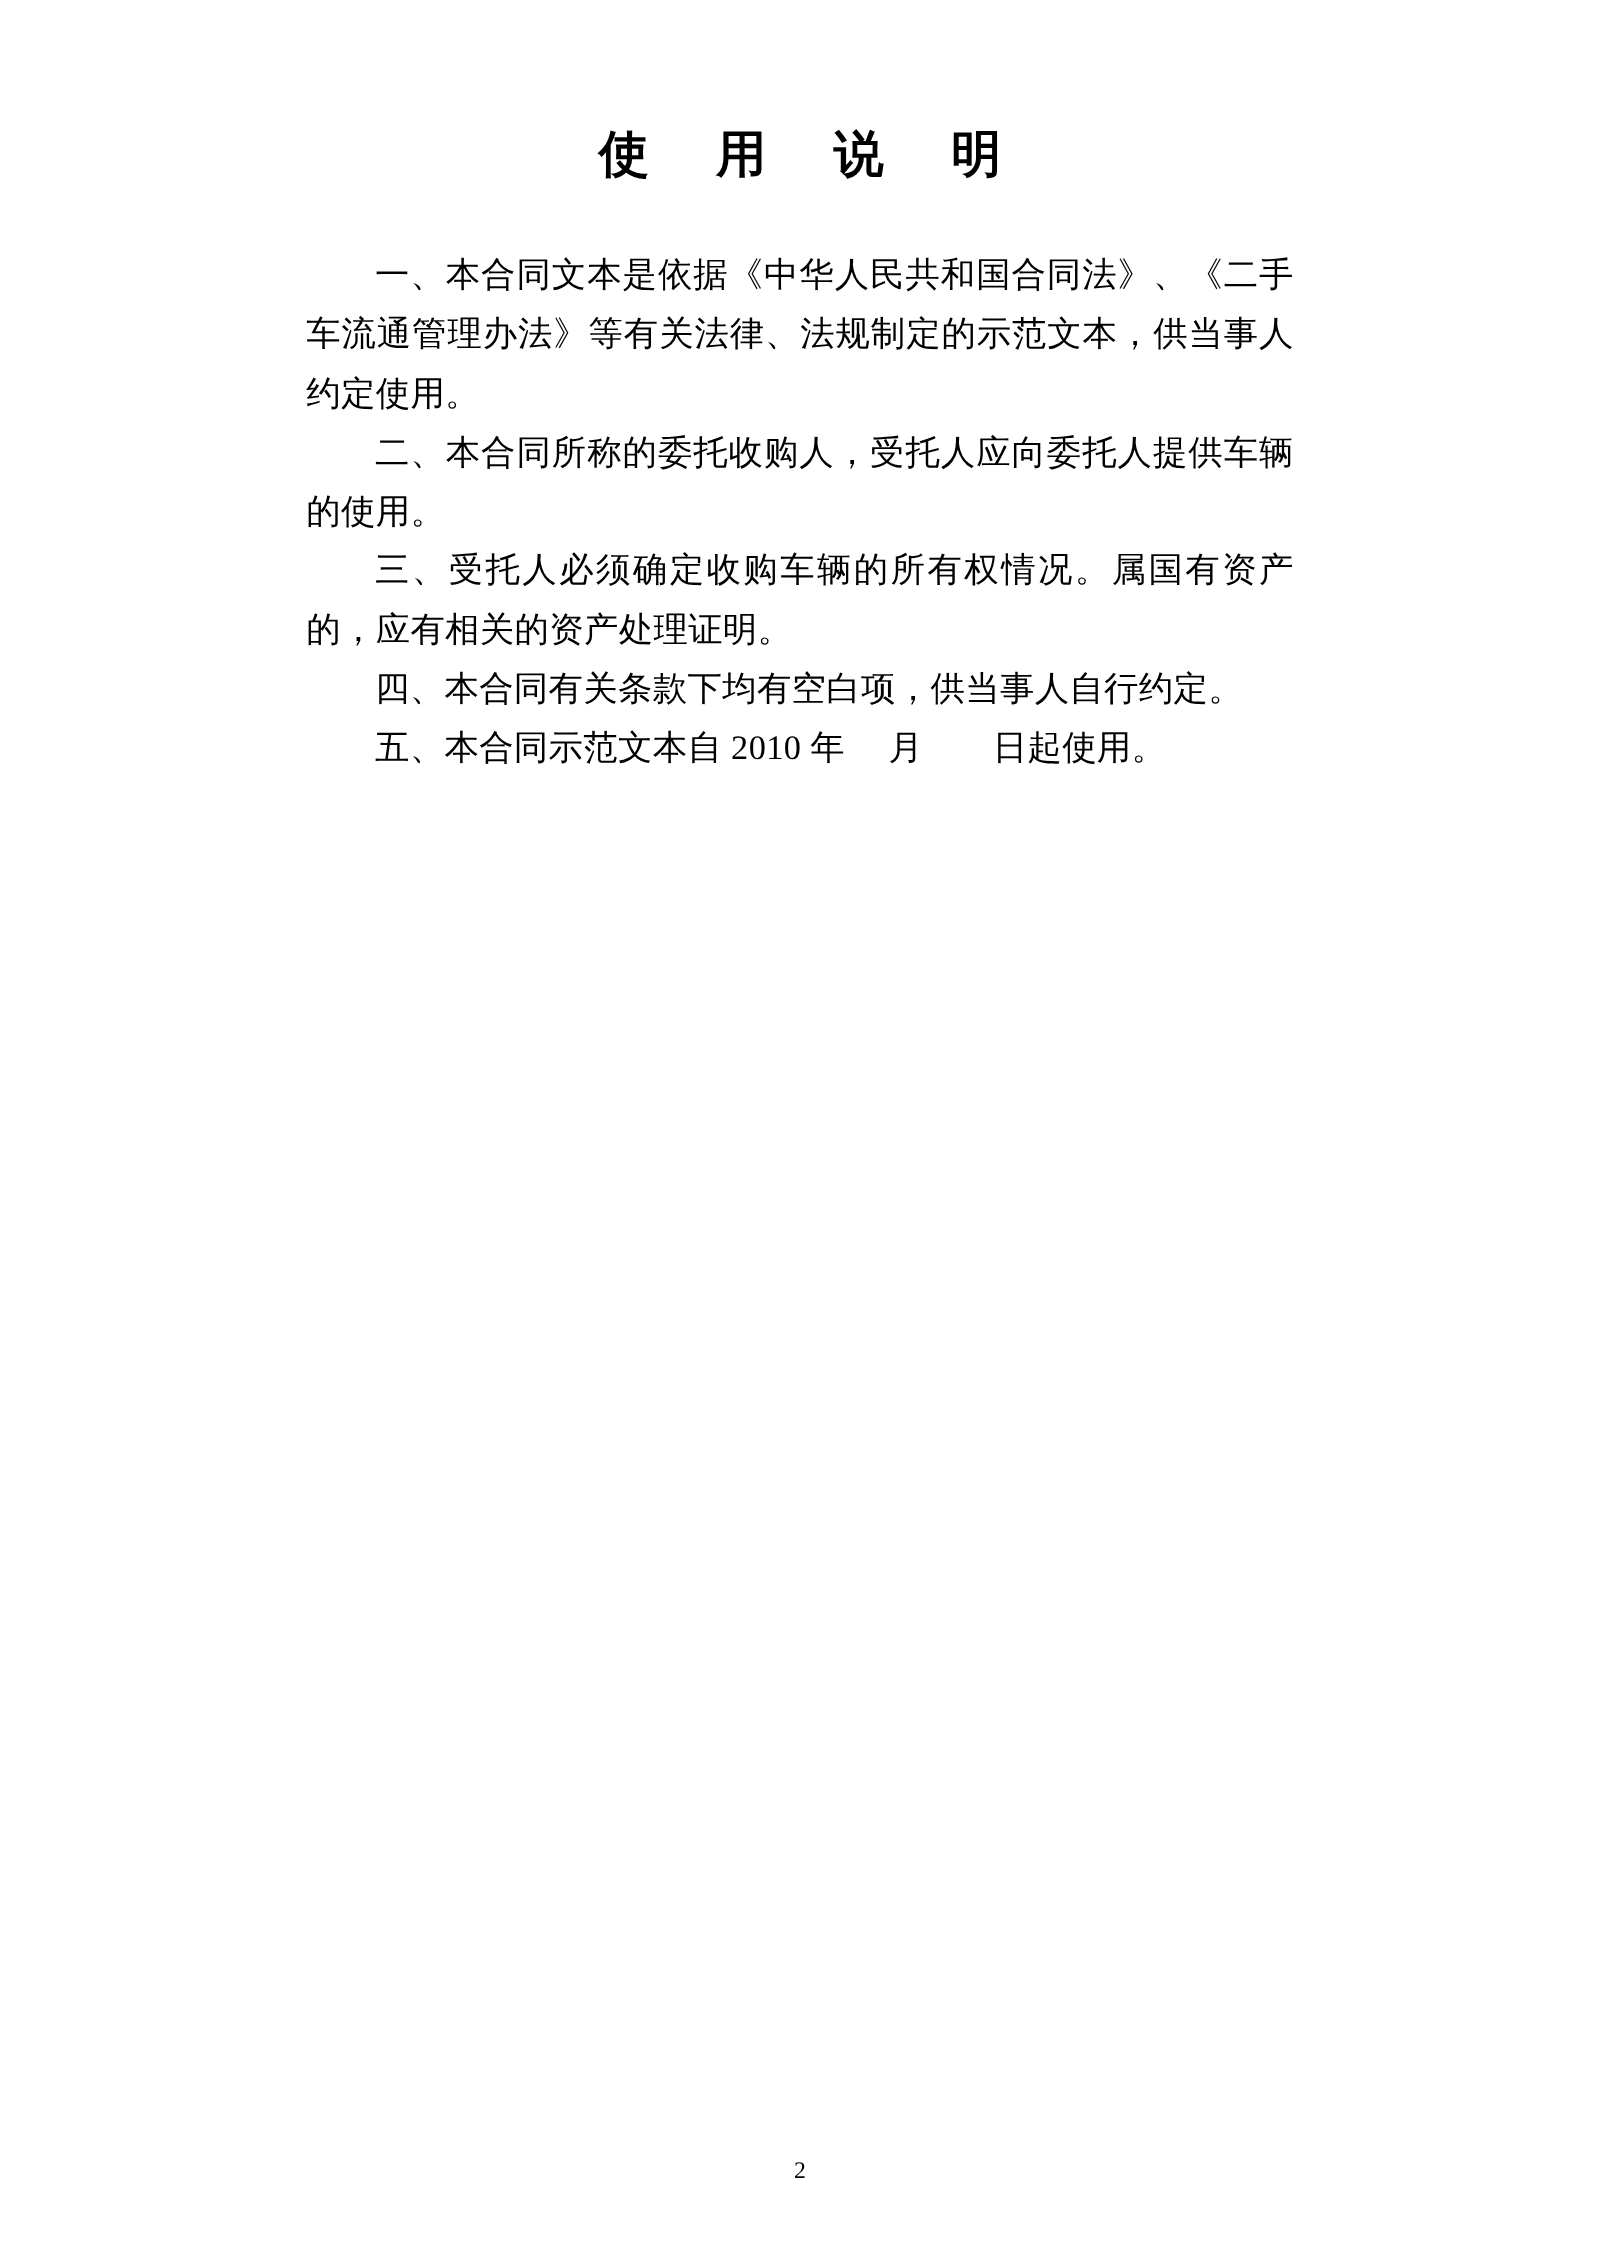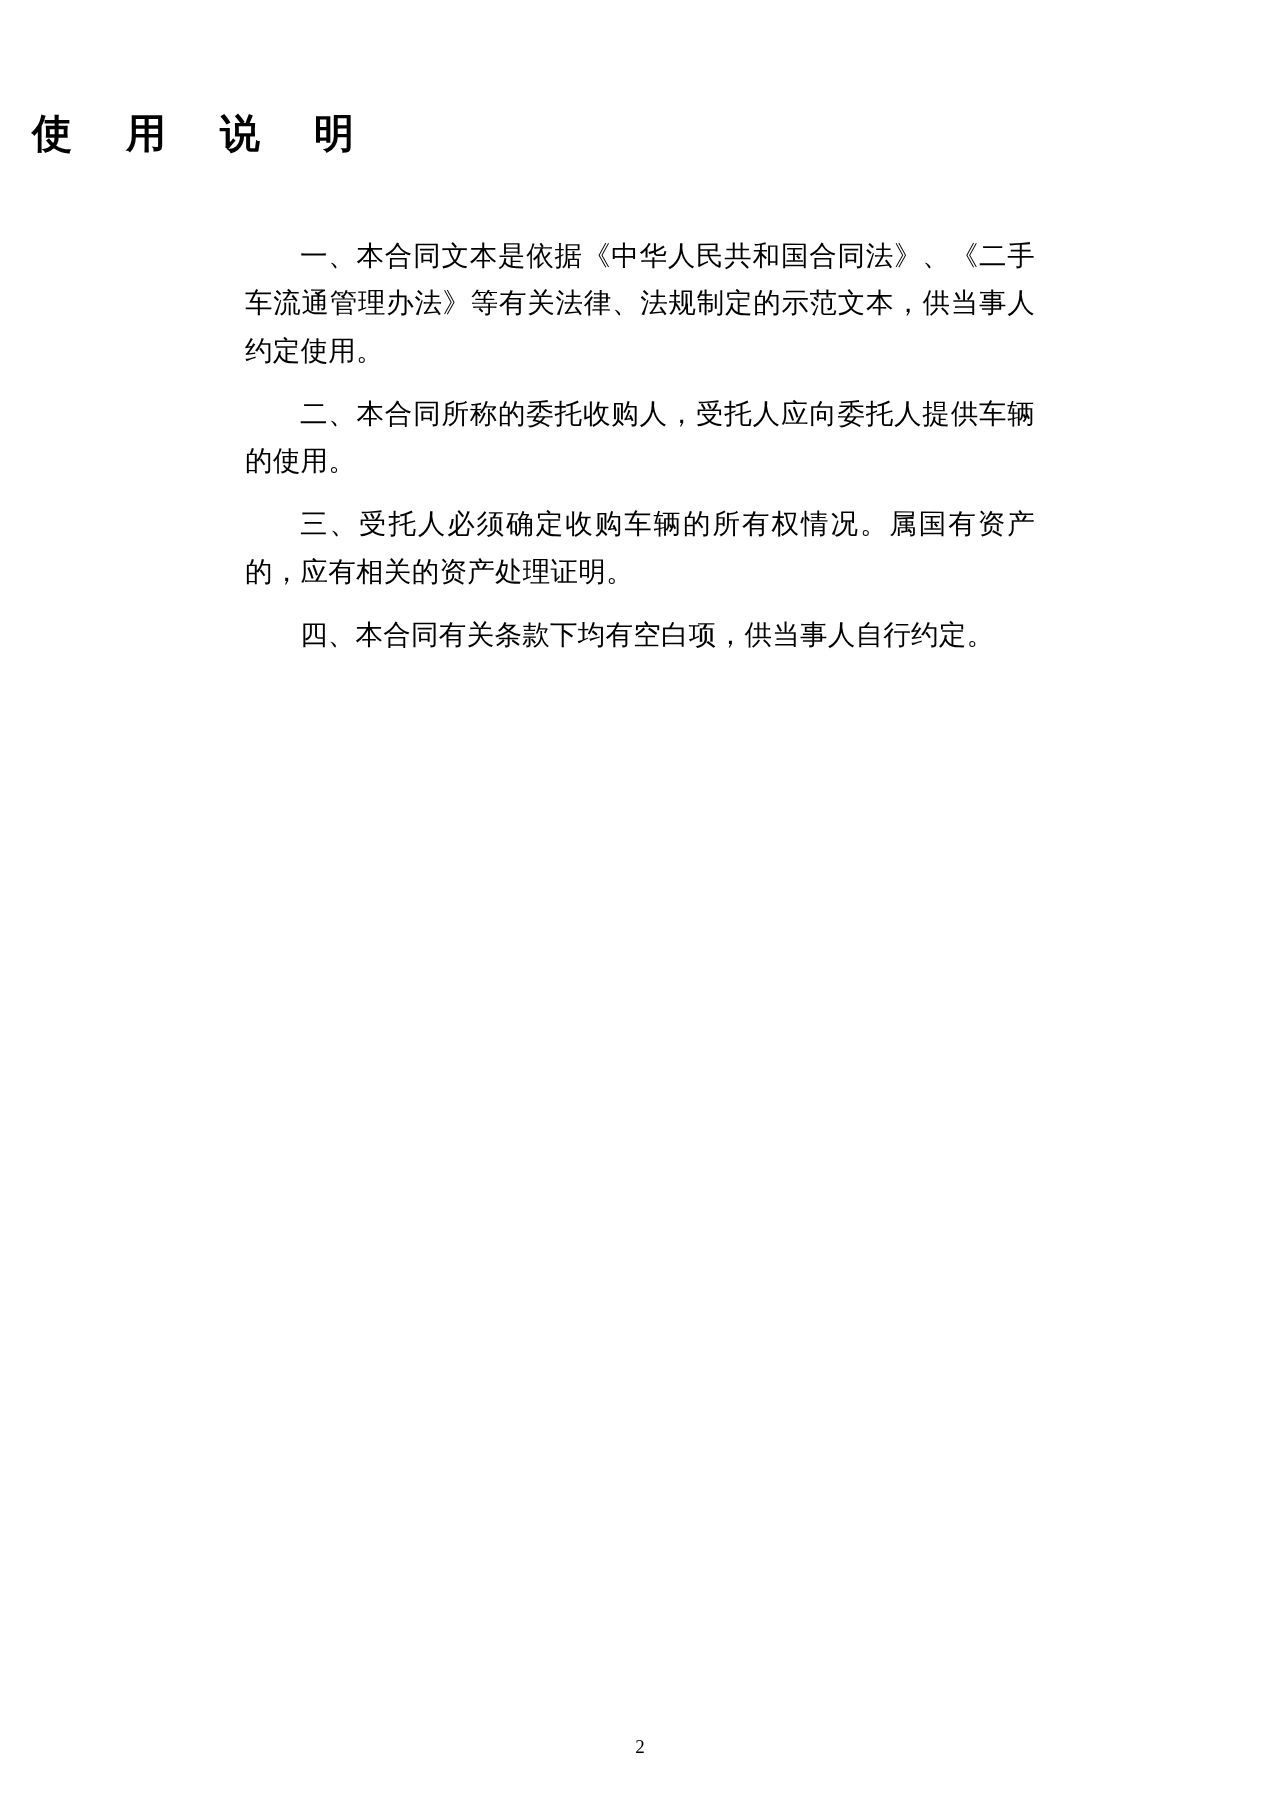--- a/index.html
+++ b/index.html
@@ -16,37 +16,38 @@
     overflow: hidden;
   }
   .page {
     position: relative;
     width: 1280px;
     height: 1810px;
     box-sizing: border-box;
     padding: 0;
   }
   .doc-title {
+    text-align: center;
     font-size: 40px;
     font-weight: 700;
     letter-spacing: 0.55em;
     text-indent: 0.55em;
-    margin: 10px;
+    margin: 0;
     padding-top: 96px;
     padding-bottom: 0;
     font-family: "Liberation Serif", "DejaVu Serif", serif;
     line-height: 1.4;
   }
   .body-block {
     margin: 0 auto;
     width: 790px;
     padding-top: 44px;
   }
   p.para {
-    margin: 16px 0 0 0;
+    margin: 0 0 0 0;
     font-size: 27.5px;
     line-height: 1.72;
     text-align: justify;
     text-justify: inter-ideograph;
     text-indent: 2em;
     font-family: "Liberation Serif", "DejaVu Serif", serif;
     letter-spacing: 0.01em;
   }
   .page-number {
     position: absolute;
@@ -64,17 +65,18 @@
 
 <div class="page">
 
   <h1 class="doc-title">使 用 说 明</h1>
 
   <div class="body-block">
     <p class="para">一、本合同文本是依据《中华人民共和国合同法》、《二手车流通管理办法》等有关法律、法规制定的示范文本，供当事人约定使用。</p>
     <p class="para">二、本合同所称的委托收购人，受托人应向委托人提供车辆的使用。</p>
     <p class="para">三、受托人必须确定收购车辆的所有权情况。属国有资产的，应有相关的资产处理证明。</p>
     <p class="para">四、本合同有关条款下均有空白项，供当事人自行约定。</p>
+    <p class="para">五、本合同示范文本自 2010 年　 月　　日起使用。</p>
   </div>
 
   <div class="page-number">2</div>
 
 </div>
 
 </body></html>

